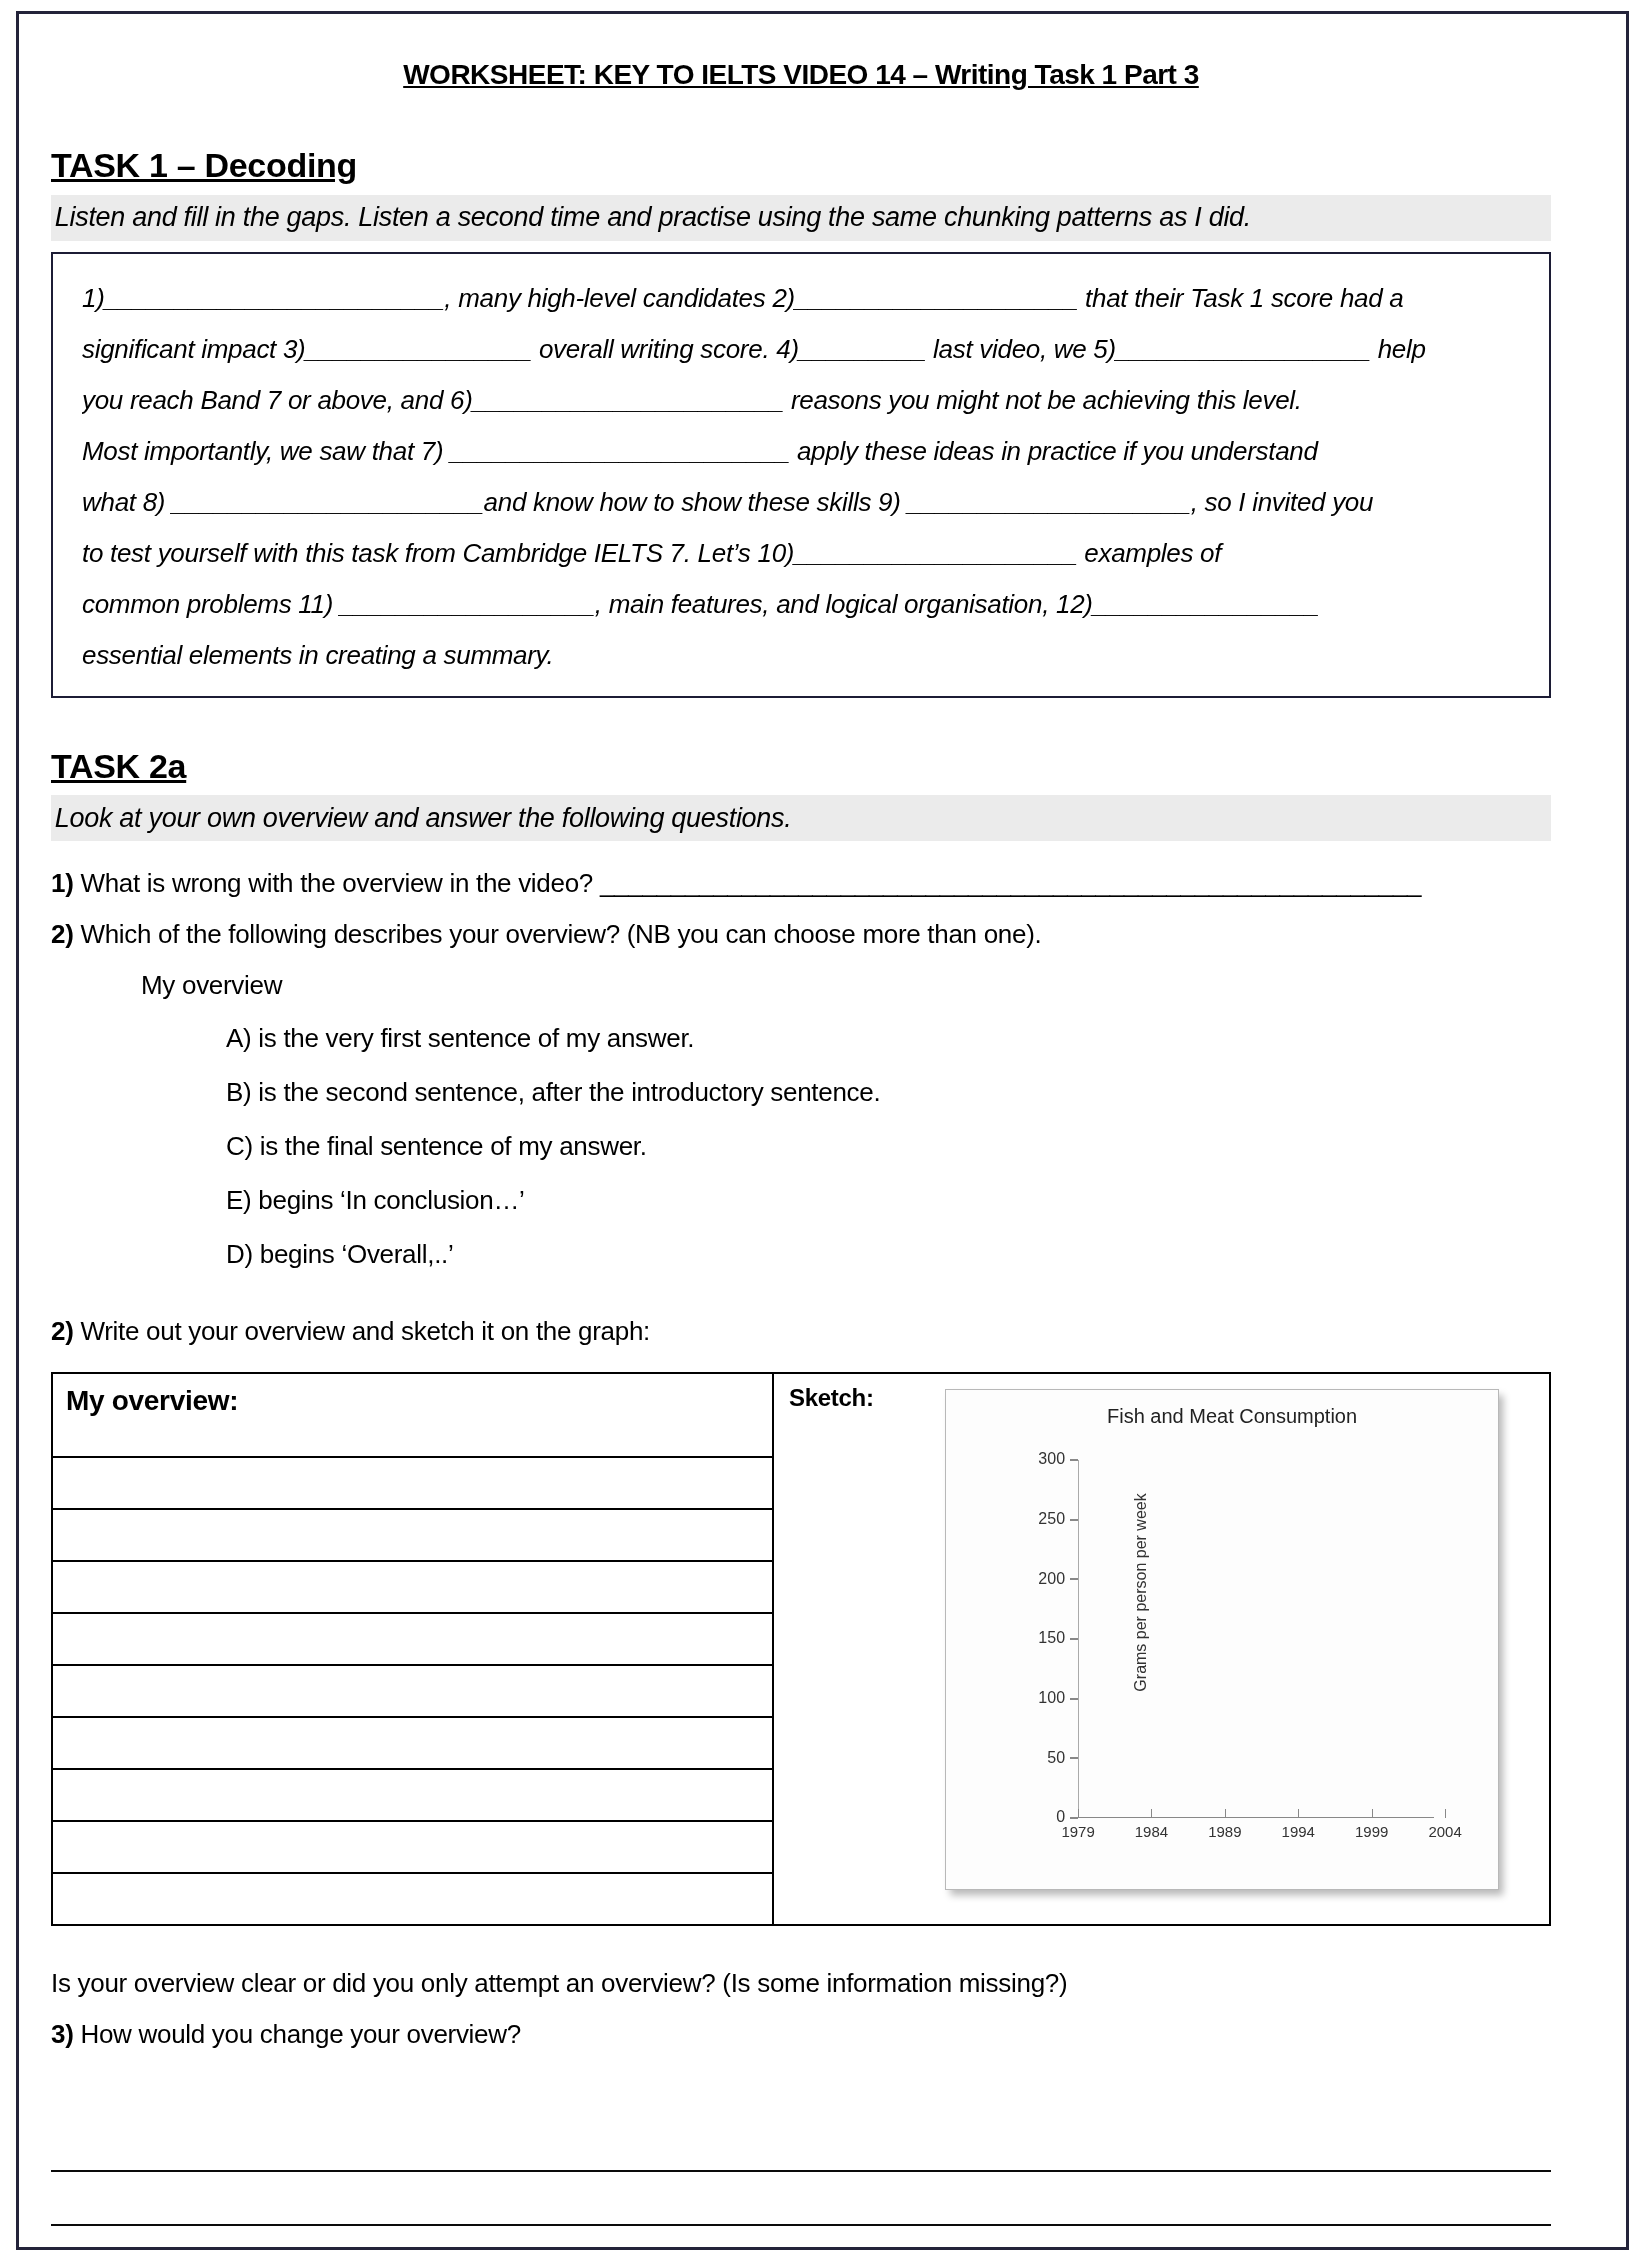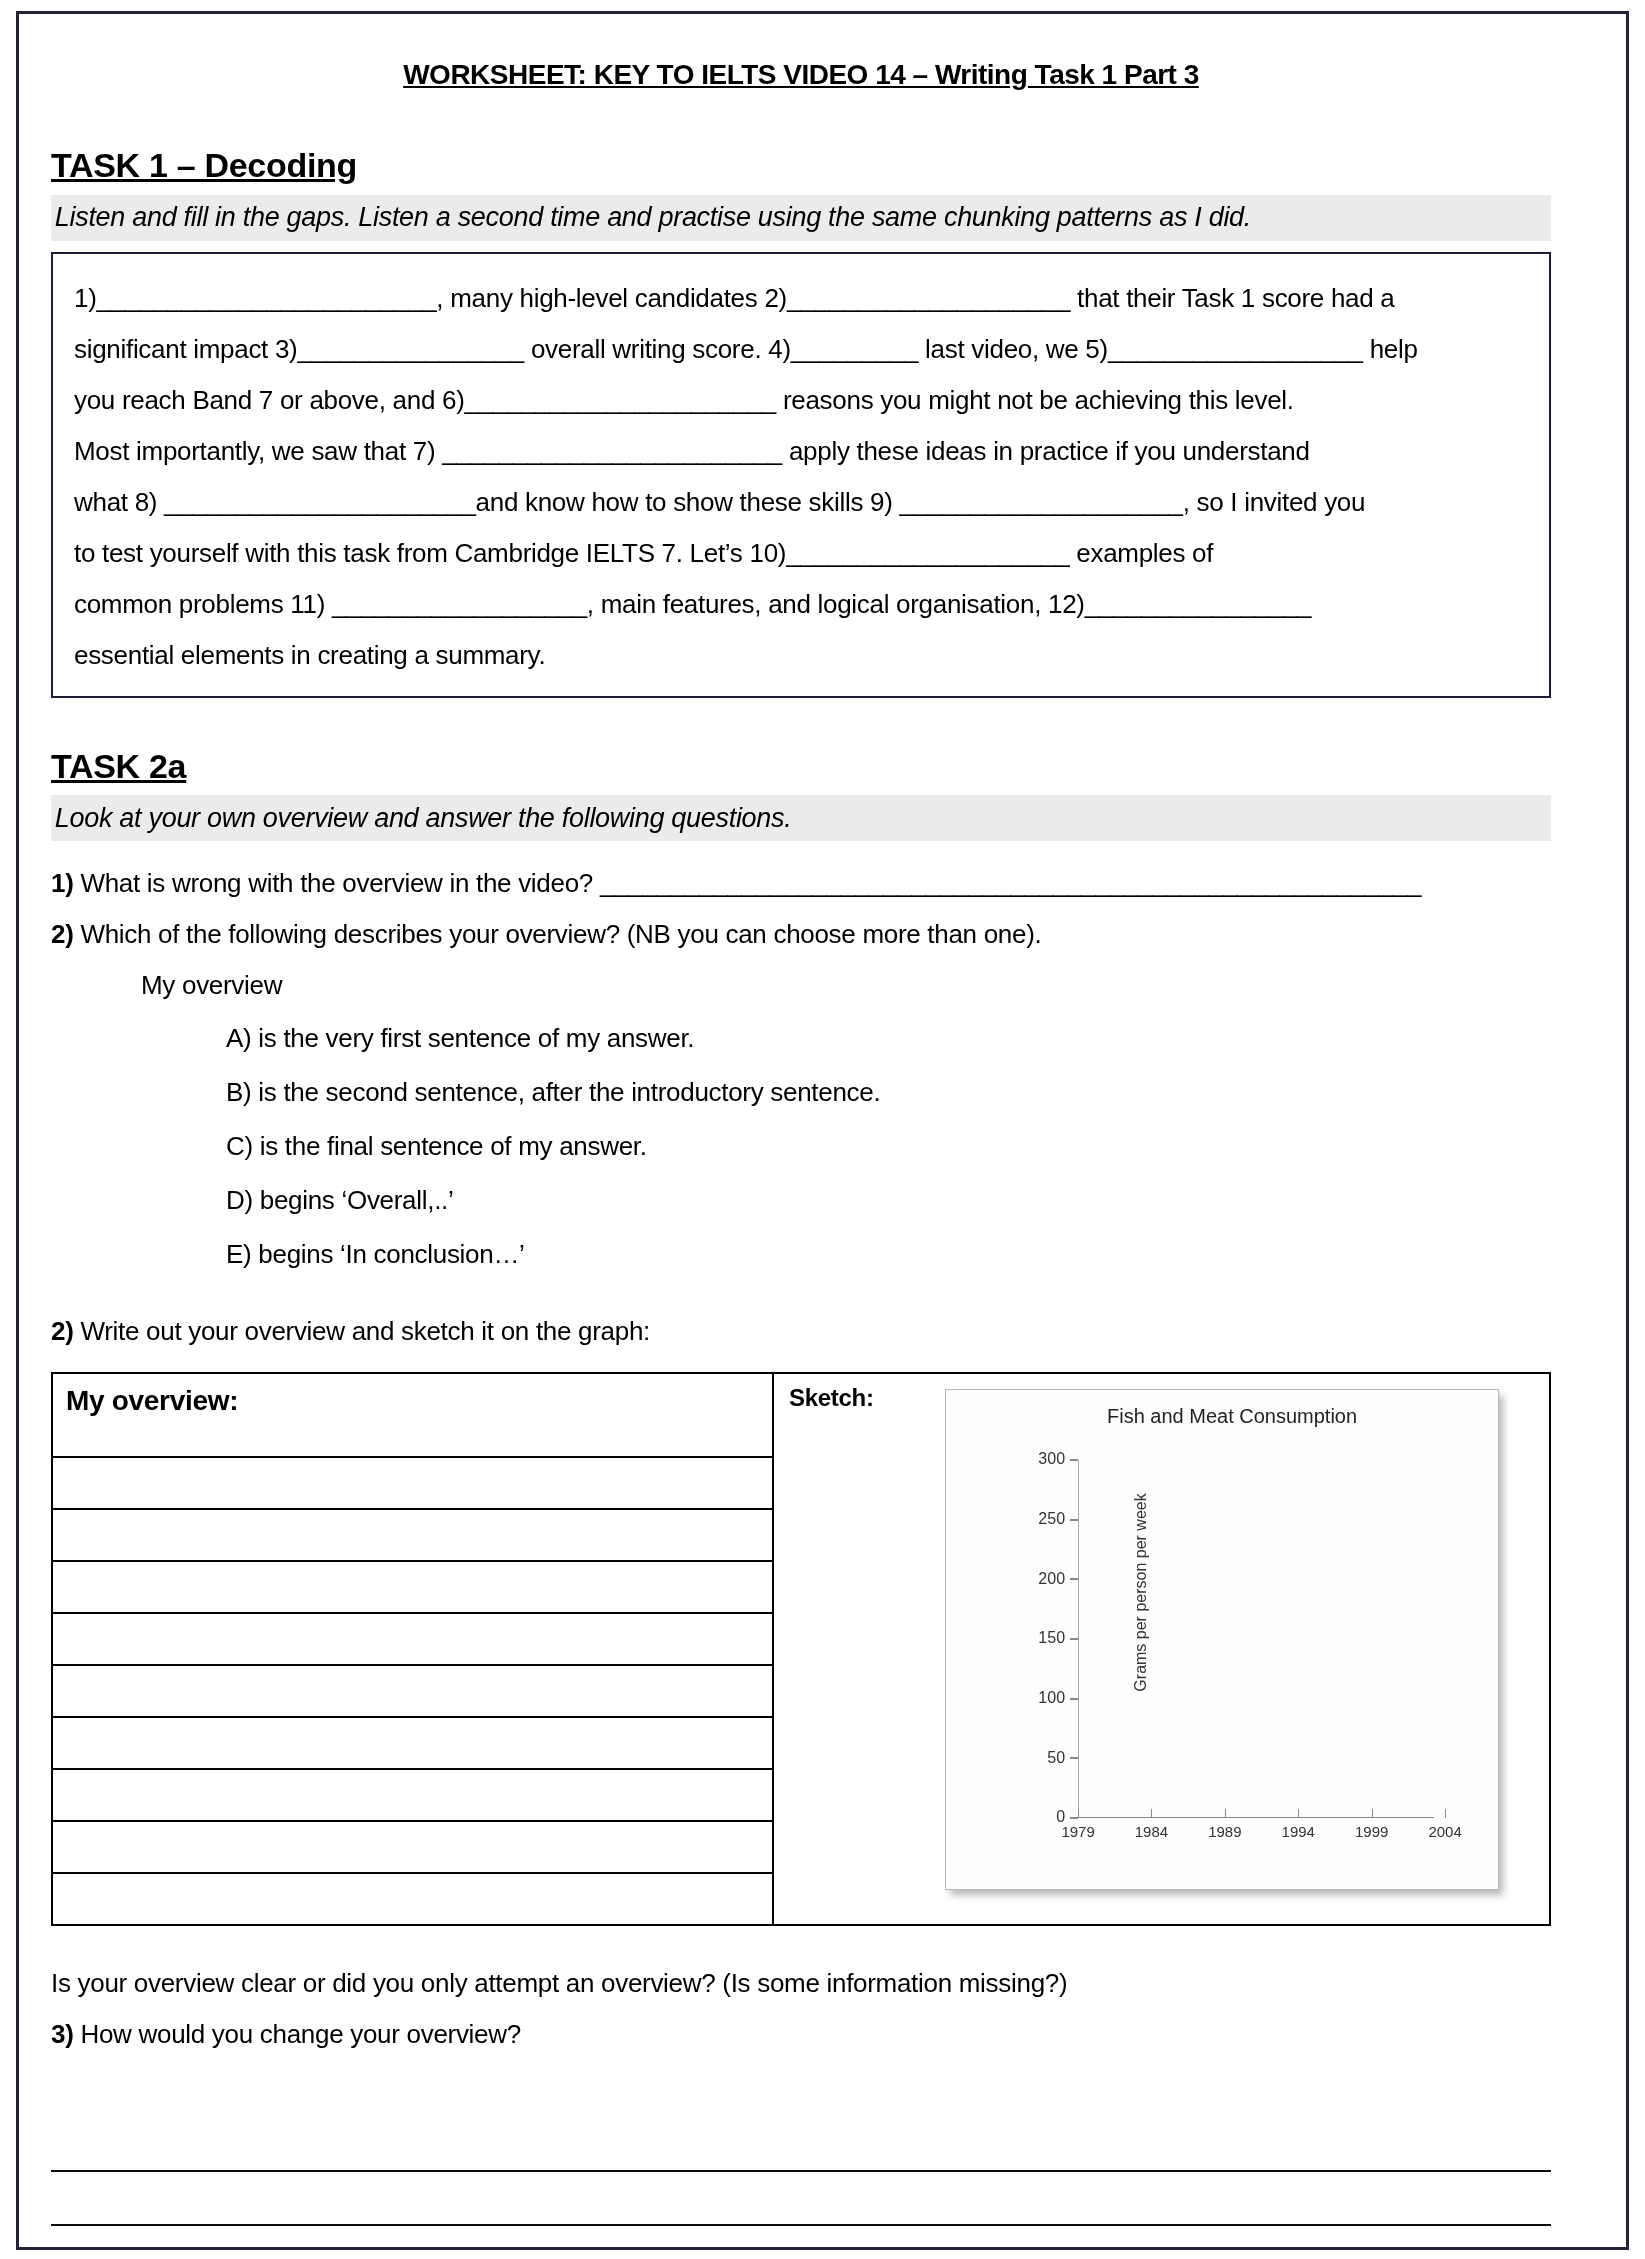--- a/index.html
+++ b/index.html
@@ -24,22 +24,22 @@
   }
   .instruction-bar {
     background: #ebebeb; font-style: italic; font-size: 27px;
     padding: 7.5px 9.4px 7.5px 3.8px; margin-bottom: 11.3px;
   }
 
   .passage-box {
     border: 2.8px solid #1c1c35; padding: 19px 21px 15px 21px; margin-bottom: 49px;
   }
   .passage-line {
-    font-size: 26px; line-height: 51px;
-    white-space: nowrap; overflow: hidden;
+    font-style: italic; font-size: 26px; line-height: 51px;
+    white-space: nowrap; overflow: hidden; margin-left: 8px;
   }
 
   .question-line { font-size: 26px; line-height: 51px; white-space: nowrap; overflow: hidden; }
   .q-num { font-weight: bold; }
   .indent-1 { margin-left: 90px; }
   .options-list { margin-left: 175px; margin-bottom: 24.5px; }
   .option-line { font-size: 26px; line-height: 54px; }
 
   .overview-table {
     display: flex; border: 2.8px solid #000; margin-top: 15px; margin-bottom: 32px;
@@ -106,22 +106,22 @@
     </div>
     <div class="question-line">
       <span class="q-num">2)</span><span> Which of the following describes your overview? (NB you can choose more than one).</span>
     </div>
     <div class="question-line indent-1">My overview</div>
 
     <div class="options-list" id="options-list">
         <div class="option-line">A) is the very first sentence of my answer.</div>
         <div class="option-line">B) is the second sentence, after the introductory sentence.</div>
         <div class="option-line">C) is the final sentence of my answer.</div>
+        <div class="option-line">E) begins ‘In conclusion…’</div>
         <div class="option-line">D) begins ‘Overall,..’</div>
-        <div class="option-line">E) begins ‘In conclusion…’</div>
       </div>
 
     <div class="question-line">
       <span class="q-num">2)</span><span> Write out your overview and sketch it on the graph:</span>
     </div>
 
     <div class="overview-table">
       <div class="ov-left">
         <div class="ov-left-header">My overview:</div>
         <div id="overview-rows">

